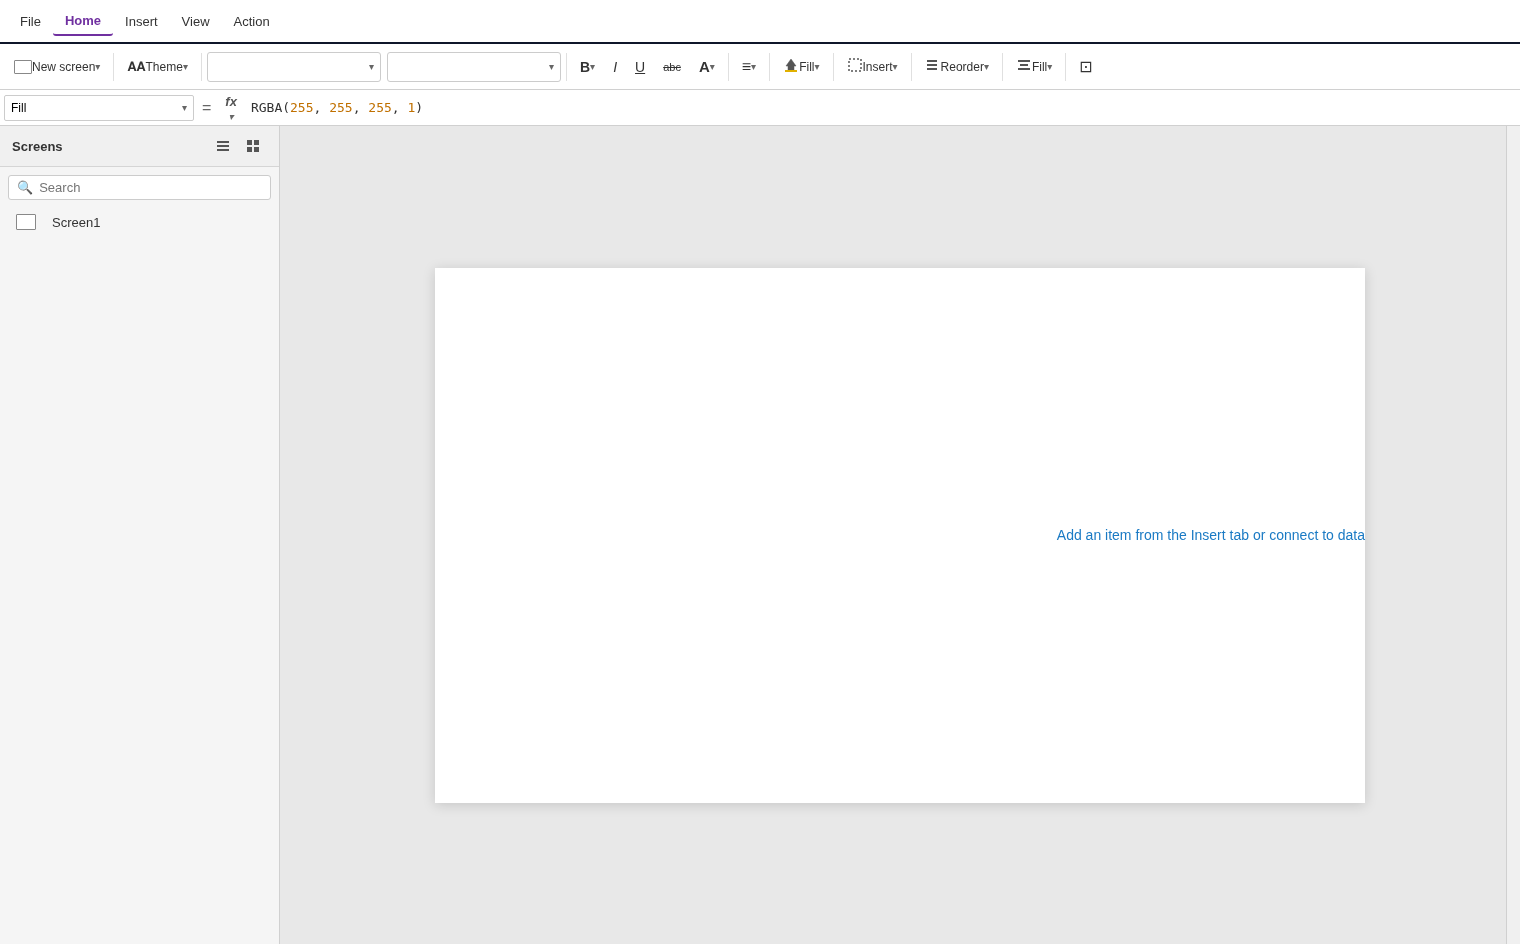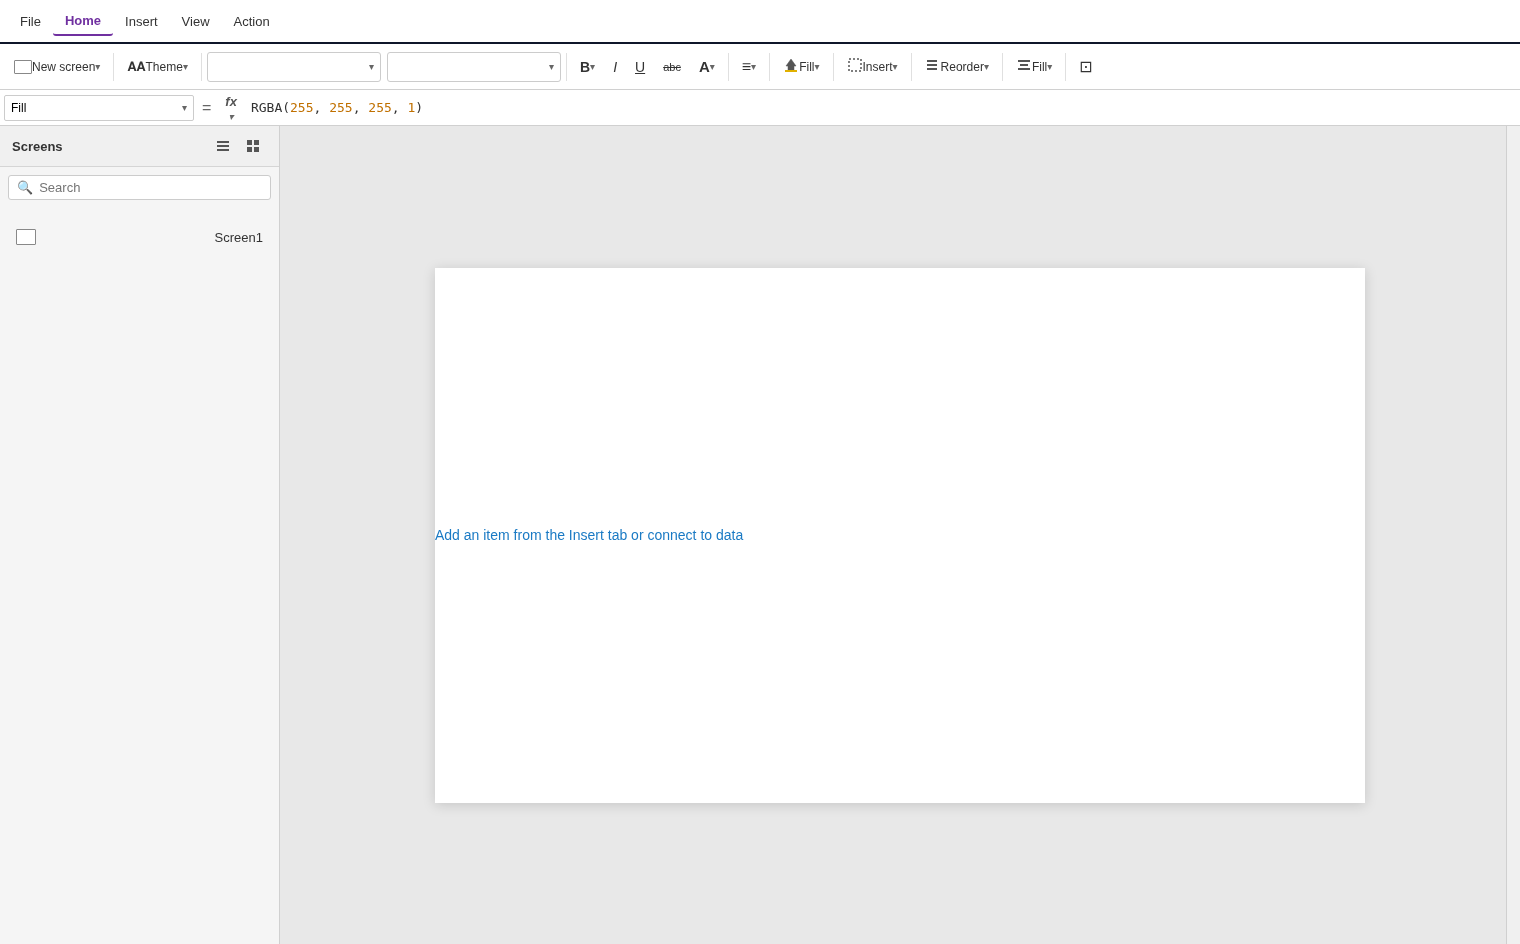--- a/index.html
+++ b/index.html
@@ -171,26 +171,25 @@
       border: none;
       outline: none;
       font-size: 13px;
       flex: 1;
       background: transparent;
       color: #333;
     }
     .screen-item {
       display: flex;
       align-items: center;
-      gap: 4px;
+      gap: 16px;
       padding: 6px 12px;
       cursor: pointer;
       border-radius: 3px;
-      margin: 15px 4px;
-      justify-content: space-between;
+      margin: 0 4px;
     }
     .screen-thumb {
       width: 20px;
       height: 16px;
       border: 1.5px solid #888;
       border-radius: 1px;
       background: #fff;
       flex-shrink: 0;
     }
     .screen-label {
@@ -208,21 +207,21 @@
       overflow: auto;
       position: relative;
     }
     .canvas-page {
       background: #ffffff;
       width: 930px;
       height: 535px;
       box-shadow: 0 2px 12px rgba(0,0,0,0.15);
       display: flex;
       align-items: center;
-      justify-content: flex-start;
+      justify-content: flex-end;
     }
     .canvas-hint {
       font-size: 14px;
       color: #1a7ac4;
       text-align: center;
     }
     .canvas-hint a {
       color: #1a7ac4;
       text-decoration: none;
     }

